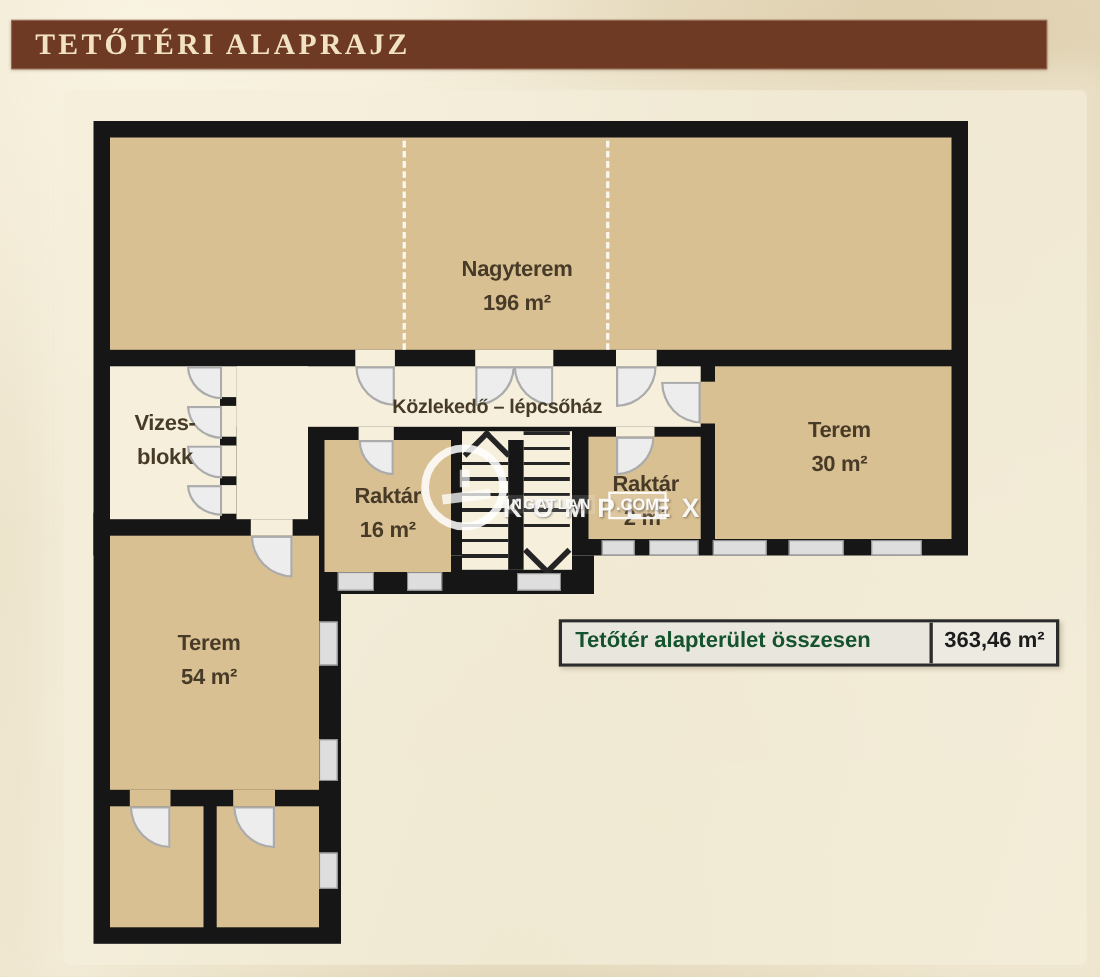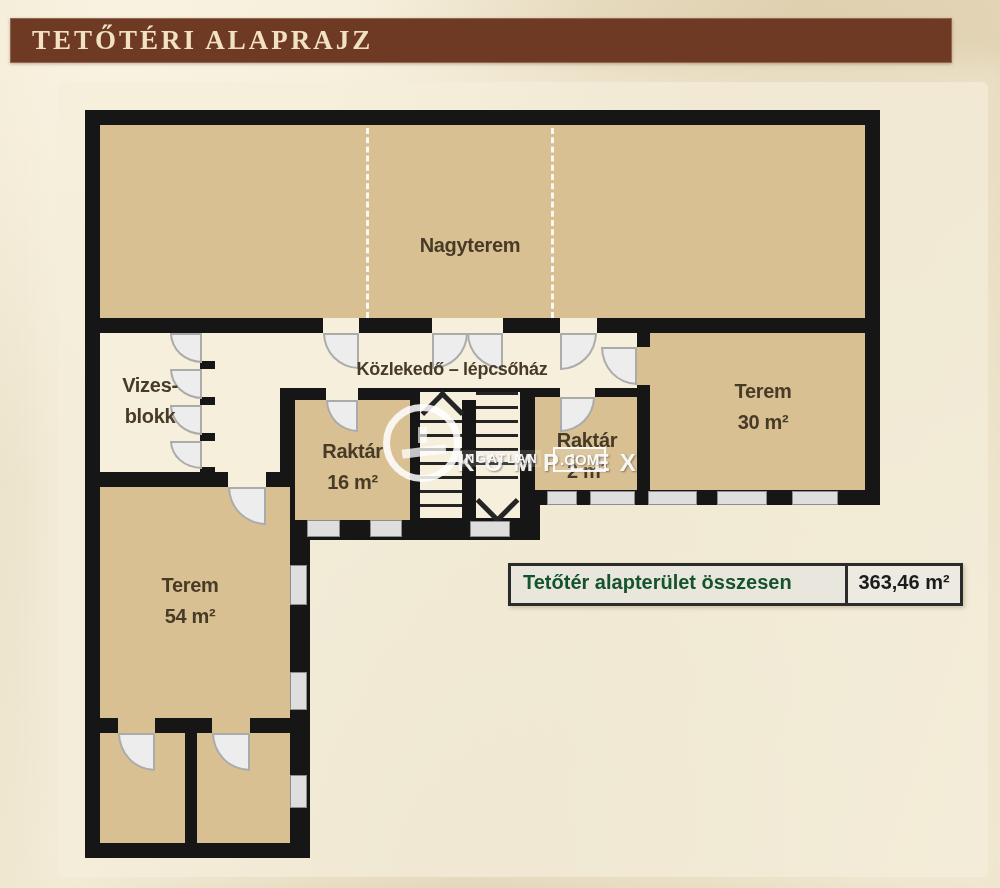--- a/index.html
+++ b/index.html
@@ -142,20 +142,21 @@
   <div class="abs door br" style="left:560px;top:333px;width:37px;height:37px;"></div>
   <div class="abs door bl" style="left:601px;top:347px;width:36px;height:38px;"></div>
   <div class="abs door bl" style="left:326px;top:400px;width:32px;height:32px;"></div>
   <div class="abs door br" style="left:560px;top:397px;width:35px;height:35px;"></div>
   <div class="abs door bl" style="left:228px;top:487px;width:38px;height:38px;"></div>
   <div class="abs door bl" style="left:118px;top:733px;width:37px;height:38px;"></div>
   <div class="abs door bl" style="left:212px;top:733px;width:38px;height:38px;"></div>
 
   <div class="abs rlabel" style="left:370px;top:182px;width:200px;margin-top:48px;">
     <span class="l1">Nagyterem</span>
+    <span class="l2">196 m²</span>
   </div>
   <div class="abs rlabel" style="left:100px;top:370px;width:100px;">
     <span class="l1">Vizes-</span>
     <span class="l2">blokk</span>
   </div>
   <div class="abs rlabel corr-label" style="left:287px;top:356px;width:330px;">
     <span class="l1" style="font-size:18px;">Közlekedő – lépcsőház</span>
   </div>
   <div class="abs rlabel" style="left:295px;top:436px;width:115px;">
     <span class="l1">Raktár</span>

